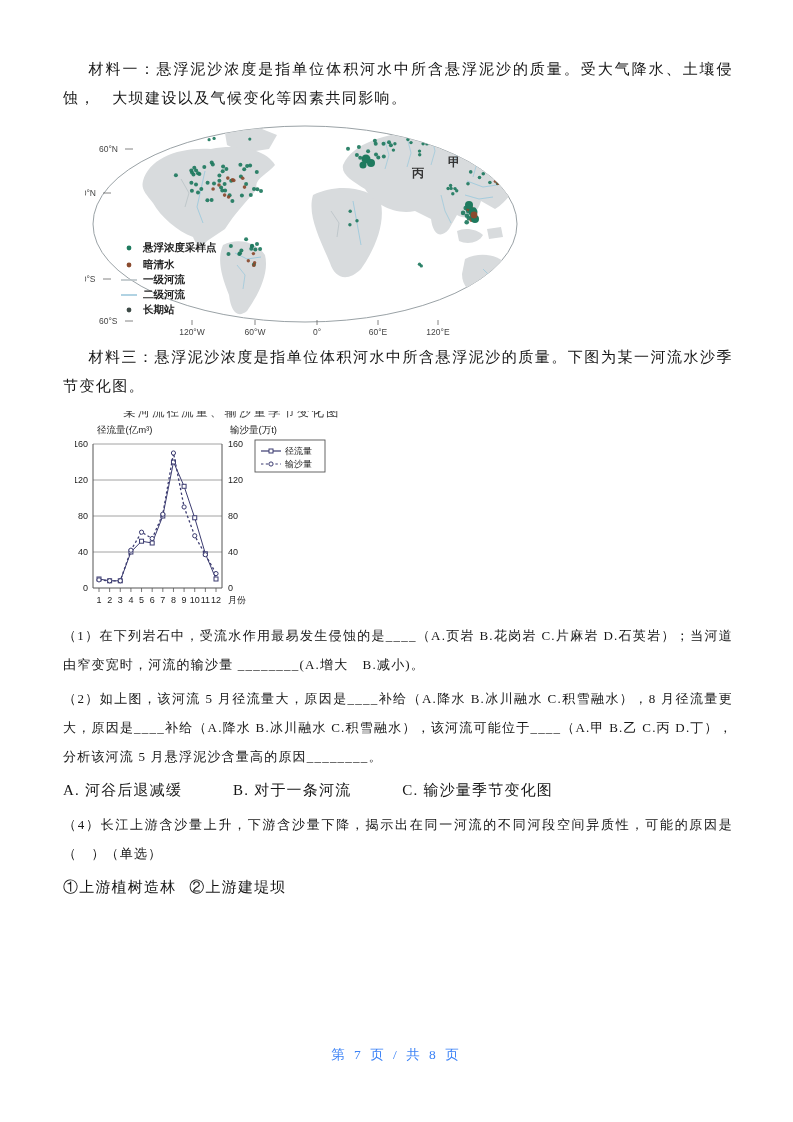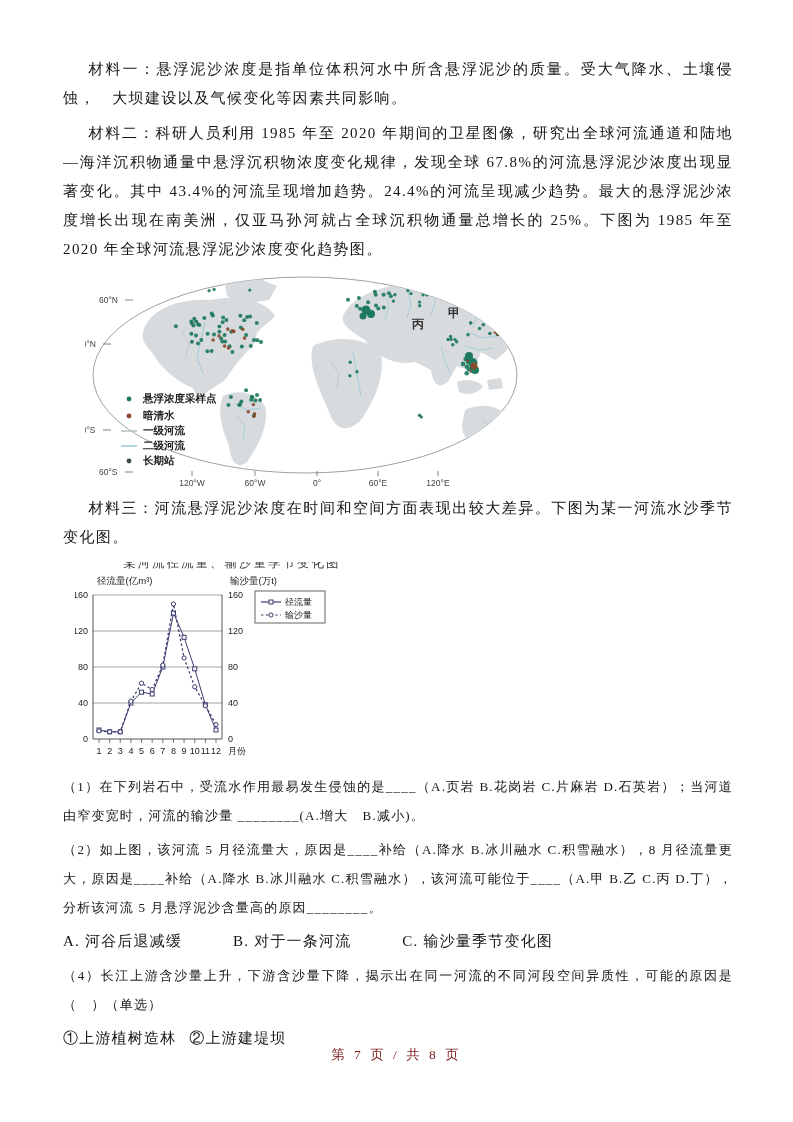--- a/index.html
+++ b/index.html
@@ -46,31 +46,30 @@
     pointer-events:none;
   }
   .chart-title-clip span{
     display:block;transform:translateY(-7px);
     filter:blur(0.7px);
     font-size:12.5px;letter-spacing:2px;color:#3c3c3c;
     white-space:nowrap;
   }
   .footer{
     position:absolute;left:0;bottom:58px;width:100%;
-    text-align:center;font-size:13.5px;letter-spacing:3px;color:#7f1d1d;
+    text-align:center;font-size:13.5px;letter-spacing:3px;color:#3b82f6;
   }
   svg text{font-family:"Liberation Sans","DejaVu Sans",sans-serif;}
 </style>
 </head>
 <body>
 
 <div class="page">
 
   <p class="material">材料一：悬浮泥沙浓度是指单位体积河水中所含悬浮泥沙的质量。受大气降水、土壤侵蚀，　大坝建设以及气候变化等因素共同影响。</p>
-  <p class="material">材料二：科研人员利用 1985 年至 2020 年期间的卫星图像，研究出全球河流通道和陆地—海洋沉积物通量中悬浮沉积物浓度变化规律，发现全球 67.8%的河流悬浮泥沙浓度出现显著变化。其中 43.4%的河流呈现增加趋势。24.4%的河流呈现减少趋势。最大的悬浮泥沙浓度增长出现在南美洲，仅亚马孙河就占全球沉积物通量总增长的 25%。下图为 1985 年至 2020 年全球河流悬浮泥沙浓度变化趋势图。</p>
 
   <figure class="map-fig">
     <svg id="world-map" width="440" height="218" viewBox="0 0 440 218">
         <defs>
           <clipPath id="globe-clip">
             <ellipse cx="220" cy="105" rx="212" ry="98"></ellipse>
           </clipPath>
         </defs>
         <ellipse cx="220" cy="105" rx="212" ry="98" fill="#ffffff" stroke="#9aa2a6" stroke-width="1"></ellipse>
         <g clip-path="url(#globe-clip)">
@@ -283,21 +282,21 @@
           <line x1="36" x2="52" y1="161" y2="161" stroke="#b9c2c6" stroke-width="1.6"></line>
           <text x="58" y="164" font-size="10.5" fill="#222" font-weight="bold">一级河流</text>
           <line x1="36" x2="52" y1="176" y2="176" stroke="#9ec9dc" stroke-width="1.6"></line>
           <text x="58" y="179" font-size="10.5" fill="#222" font-weight="bold">二级河流</text>
           <circle cx="44" cy="191" r="2.4" fill="#3d4a46"></circle>
           <text x="58" y="194" font-size="10.5" fill="#222" font-weight="bold">长期站</text>
         </g>
       </svg>
   </figure>
 
-  <p class="material">材料三：河流悬浮泥沙浓度在时间和空间方面表现出较大差异。下图为某一河流水沙季节变化图。</p>
+  <p class="material">材料三：悬浮泥沙浓度是指单位体积河水中所含悬浮泥沙的质量。下图为某一河流水沙季节变化图。</p>
 
   <figure class="chart-fig">
     <div class="chart-title-clip">
       <span>某河流径流量、输沙量季节变化图</span>
     </div>
     <svg id="season-chart" width="385" height="202" viewBox="0 0 385 202">
         <text x="22" y="26" font-size="9.5" fill="#222">径流量(亿m³)</text>
         <text x="155" y="26" font-size="9.5" fill="#222">输沙量(万t)</text>
         <line x1="18" x2="147" y1="181" y2="181" stroke="#555" stroke-width="1"></line>
         <text x="13" y="184" font-size="9" fill="#222" text-anchor="end">0</text>

